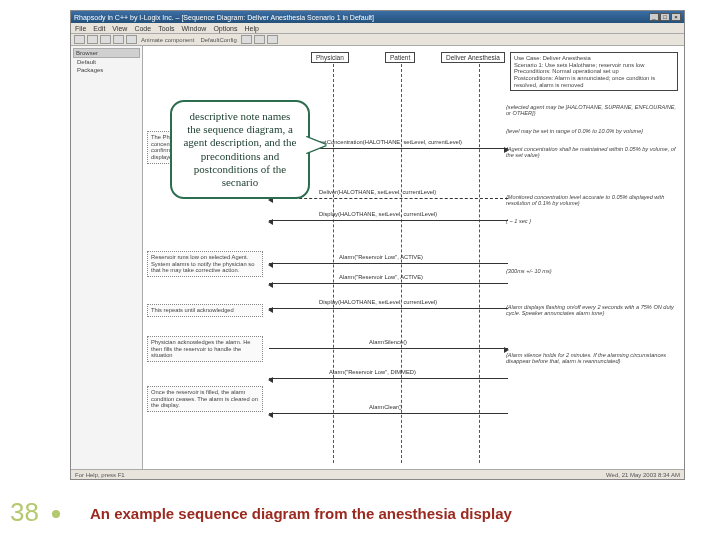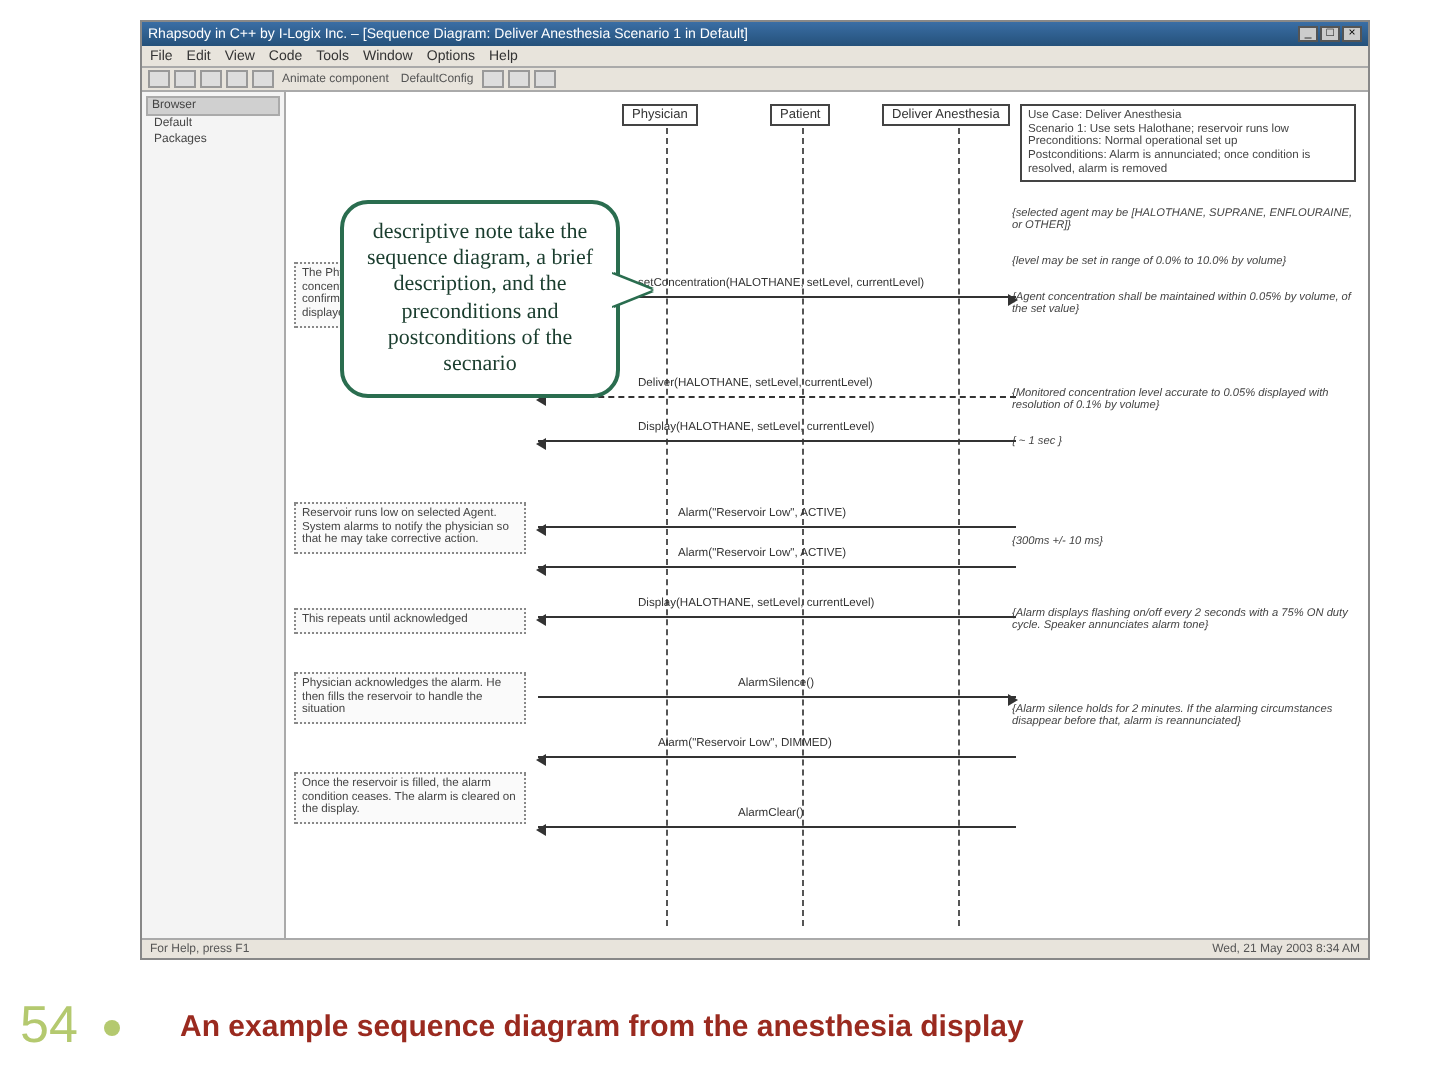--- a/index.html
+++ b/index.html
@@ -383,19 +383,19 @@
     </div>
   </div>
 
   <div class="statusbar">
     <span>For Help, press F1</span>
     <span>Wed, 21 May 2003  8:34 AM</span>
   </div>
 </div>
 
 <div class="callout">
-  <span>descriptive note take the sequence diagram, a brief description, and the preconditions and postconditions of the secnario</span>
+  <span>descriptive note names the sequence diagram, a agent description, and the preconditions and postconditions of the secnario</span>
 </div>
 
-<div class="slide-number">54</div>
+<div class="slide-number">38</div>
 <div class="slide-dot"></div>
 
 <div class="caption">An example sequence diagram from the anesthesia display</div>
 
 </body></html>

